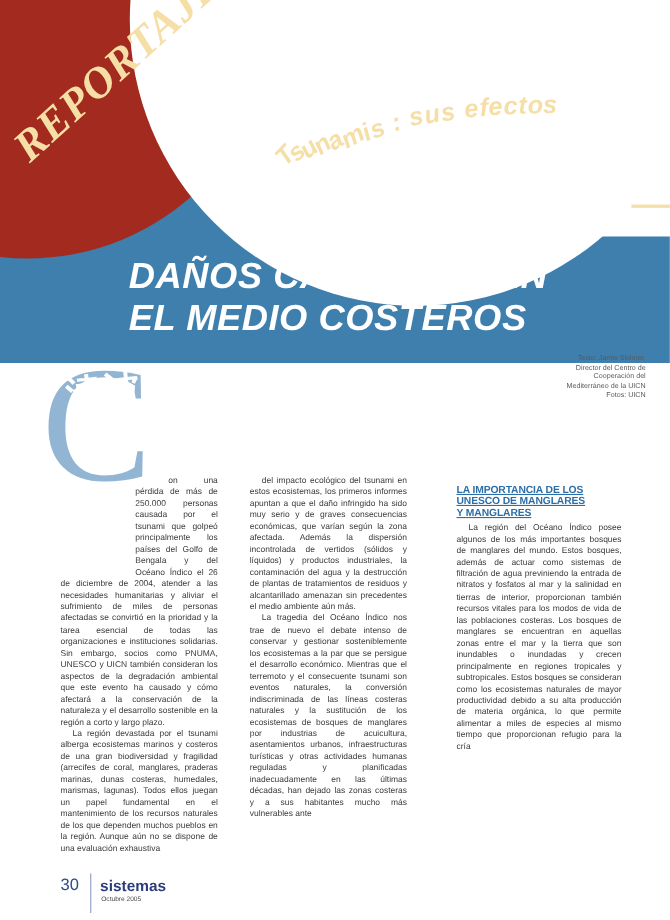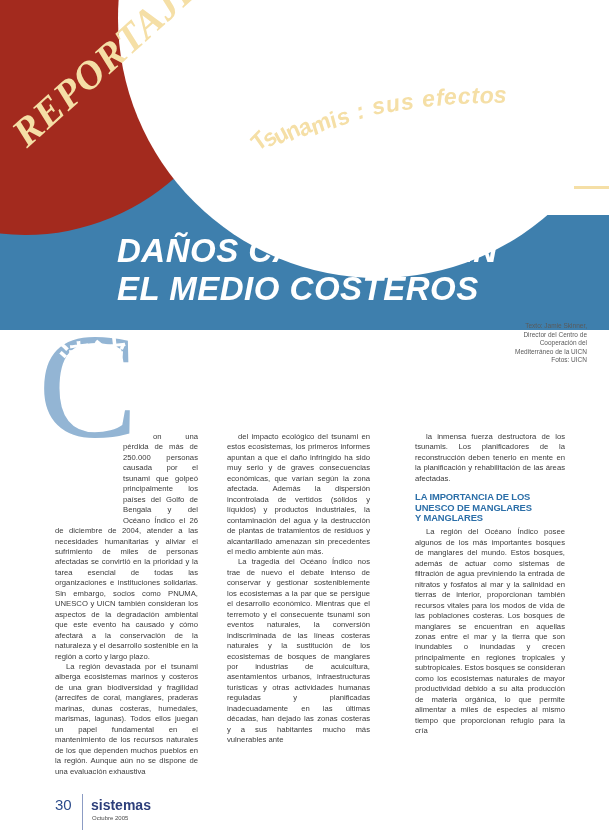--- a/index.html
+++ b/index.html
@@ -92,20 +92,21 @@
   .col p { text-indent:11px; margin:0; }
   .col p.first { text-indent:30px; }
   #col1 { left:0; }
   #col2 { left:172px; }
   #col3 { left:360px; width:150px; }
 
   .subhead {
     color:#2C6FA8; font-weight:bold; font-size:9.4px; line-height:10.4px;
     margin:8px 0 4px 0; text-indent:0 !important; text-align:left;
     letter-spacing:-0.1px;
+    text-decoration:underline;
   }
 
   
   .capshim { float:left; width:68px; height:0px; }
 
   
   .footer { position:absolute; left:55px; top:796px; width:200px; height:36px; }
   .foot-num {
     position:absolute; left:0; top:0; font-size:15px; font-weight:normal;
     color:#2C4C8C; font-family:"Liberation Sans", sans-serif;
@@ -160,21 +161,20 @@
     <p class="first">on una pérdida de más de 250.000 personas causada por el tsunami que  golpeó principalmente los países del Golfo de Bengala y del Océano Índico el  26 de diciembre de 2004, atender a las necesidades humanitarias y aliviar el sufrimiento de miles de personas afectadas se convirtió en la prioridad y la tarea esencial de todas las organizaciones e instituciones solidarias. Sin embargo, socios como PNUMA, UNESCO y UICN  también consideran los aspectos de la degradación ambiental que este evento ha causado y cómo afectará a la conservación de la naturaleza y el desarrollo sostenible en la región a corto y largo plazo.</p>
     <p>La región devastada por el tsunami alberga ecosistemas marinos y costeros de una gran biodiversidad y fragilidad (arrecifes de coral, manglares, praderas marinas, dunas costeras, humedales, marismas, lagunas). Todos ellos juegan un papel fundamental en el mantenimiento de los recursos naturales de los que dependen muchos pueblos en la región. Aunque aún no se dispone de una evaluación exhaustiva</p>
   </div>
 
   <div class="col" id="col2">
     <p>del impacto ecológico del tsunami en estos ecosistemas, los primeros informes apuntan a que el daño infringido ha sido muy serio y de graves consecuencias económicas, que varían según la zona afectada. Además la dispersión incontrolada de vertidos (sólidos y líquidos) y productos industriales, la contaminación del agua y la destrucción de plantas de tratamientos de residuos y alcantarillado amenazan sin precedentes el medio ambiente aún más.</p>
     <p>La tragedia del Océano Índico nos trae de nuevo el debate intenso de conservar y gestionar sosteniblemente los ecosistemas a la par que se persigue el desarrollo económico. Mientras que el terremoto y el consecuente tsunami son eventos naturales, la conversión indiscriminada de las líneas costeras naturales y  la sustitución de los ecosistemas de bosques de manglares por industrias de acuicultura, asentamientos urbanos, infraestructuras turísticas y otras actividades humanas reguladas y planificadas inadecuadamente en las últimas décadas, han dejado las zonas costeras y a sus habitantes mucho más vulnerables ante</p>
   </div>
 
   <div class="col" id="col3">
-    <p>la inmensa fuerza destructora de los tsunamis. Los planificadores de la reconstrucción deben tenerlo en mente en la planificación y rehabilitación de las áreas afectadas.</p>
     <div class="subhead">
       <div>LA IMPORTANCIA DE LOS</div>
       <div>UNESCO DE MANGLARES</div>
       <div>Y MANGLARES</div>
     </div>
     <p>La región del Océano Índico posee algunos de los más importantes bosques de manglares del mundo. Estos bosques, además de actuar como sistemas de filtración de agua previniendo la entrada de nitratos y fosfatos al mar  y la salinidad  en tierras de interior, proporcionan también recursos vitales para los modos de vida de las poblaciones costeras. Los bosques de manglares se encuentran en aquellas zonas entre el mar y la tierra que son inundables o inundadas y crecen principalmente en regiones tropicales y subtropicales. Estos bosques se consideran como los ecosistemas naturales de mayor productividad debido a su alta producción de materia orgánica, lo que permite alimentar a miles de especies al mismo tiempo que proporcionan refugio para la cría</p>
   </div>
 </div>
 
 <div class="footer">

